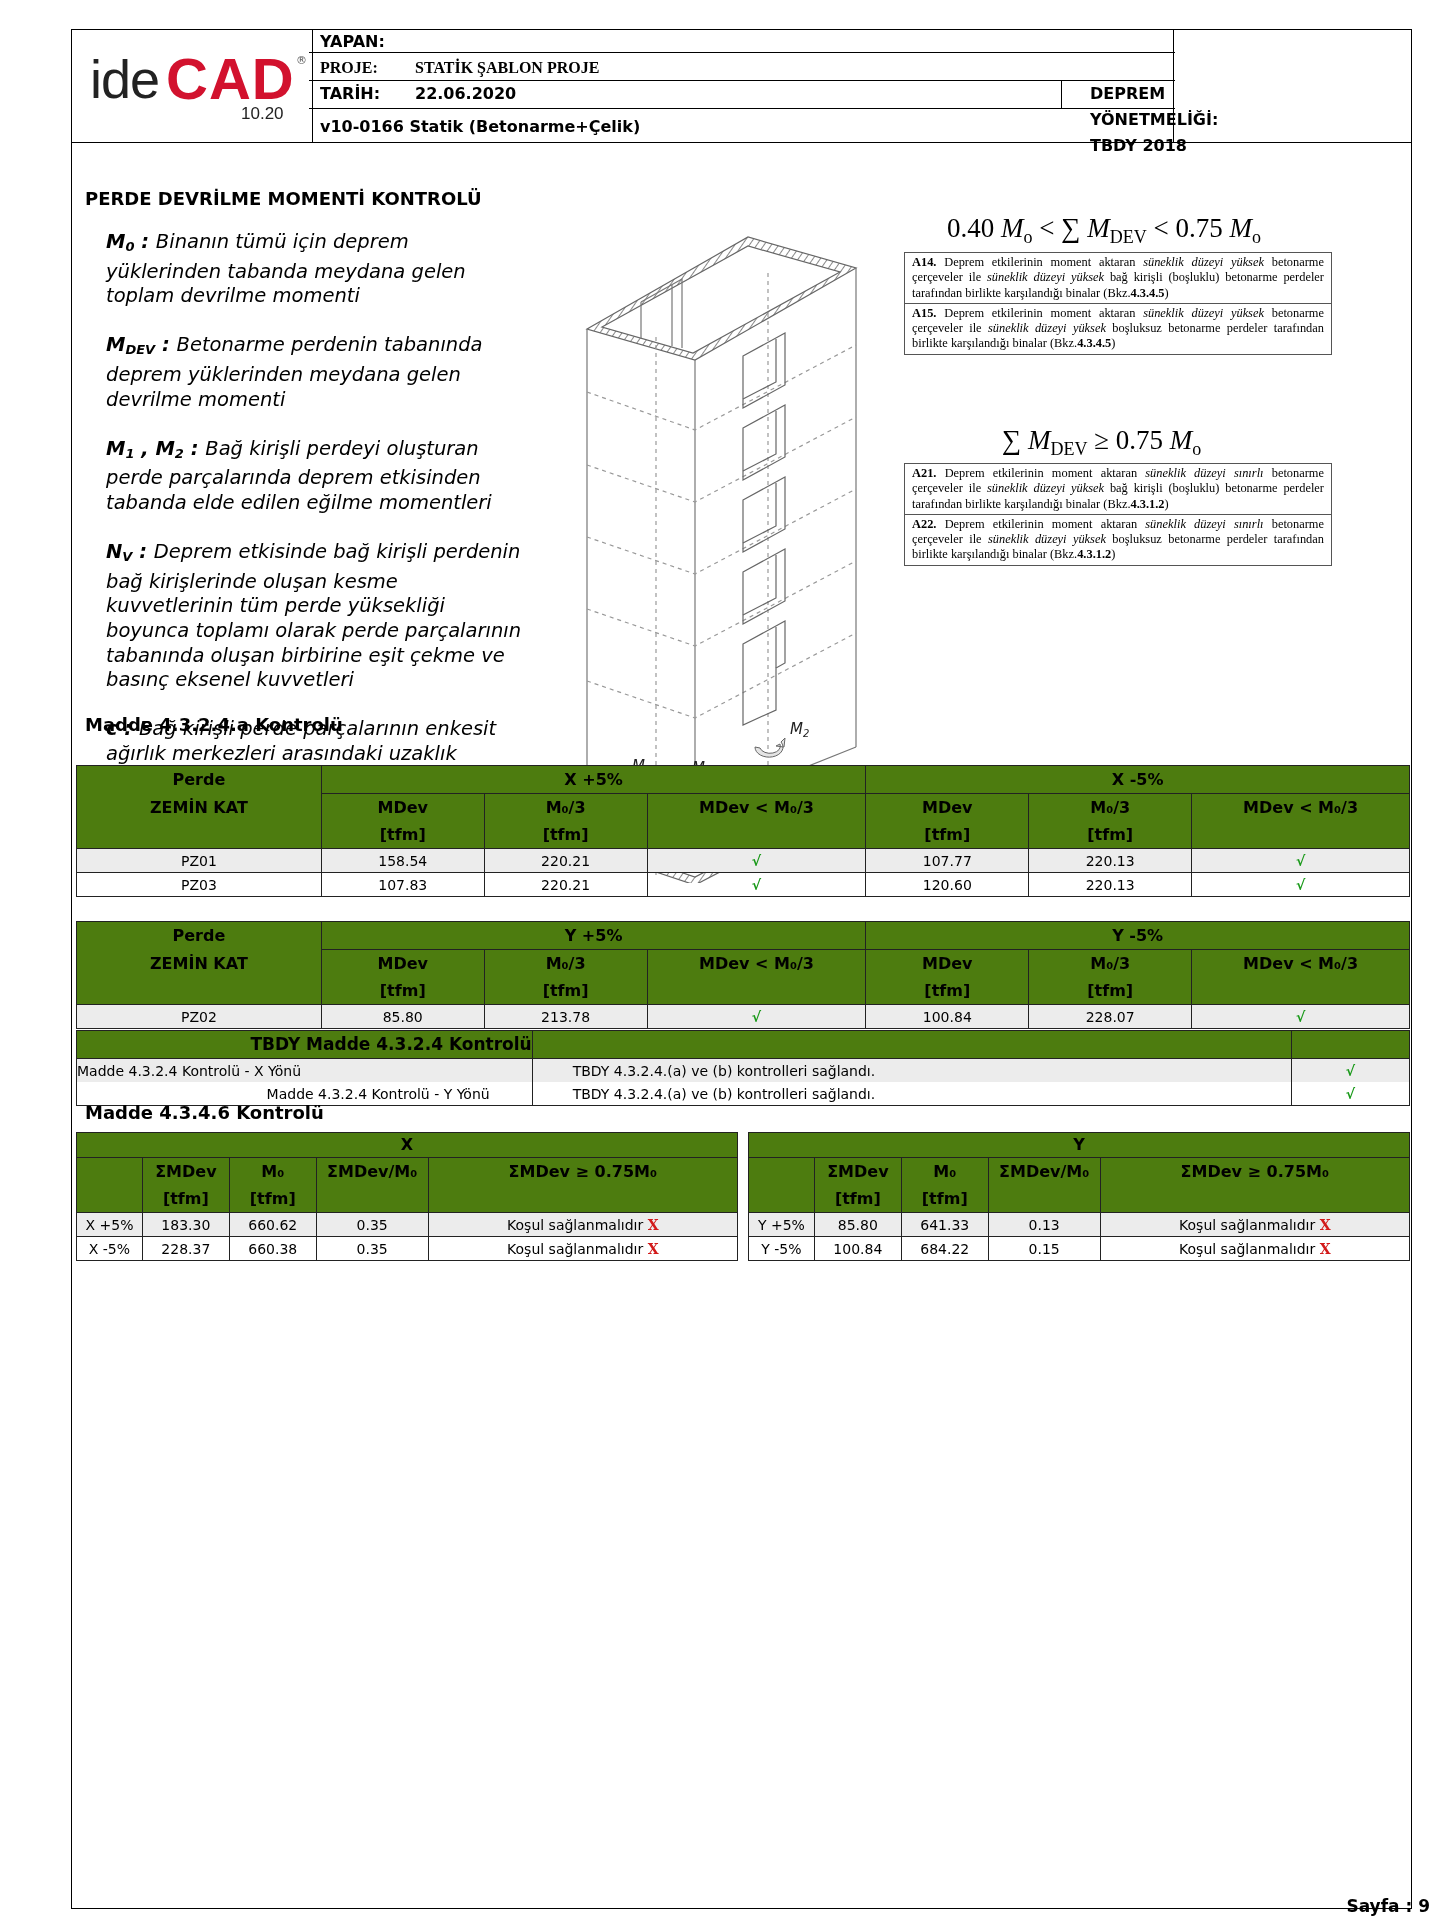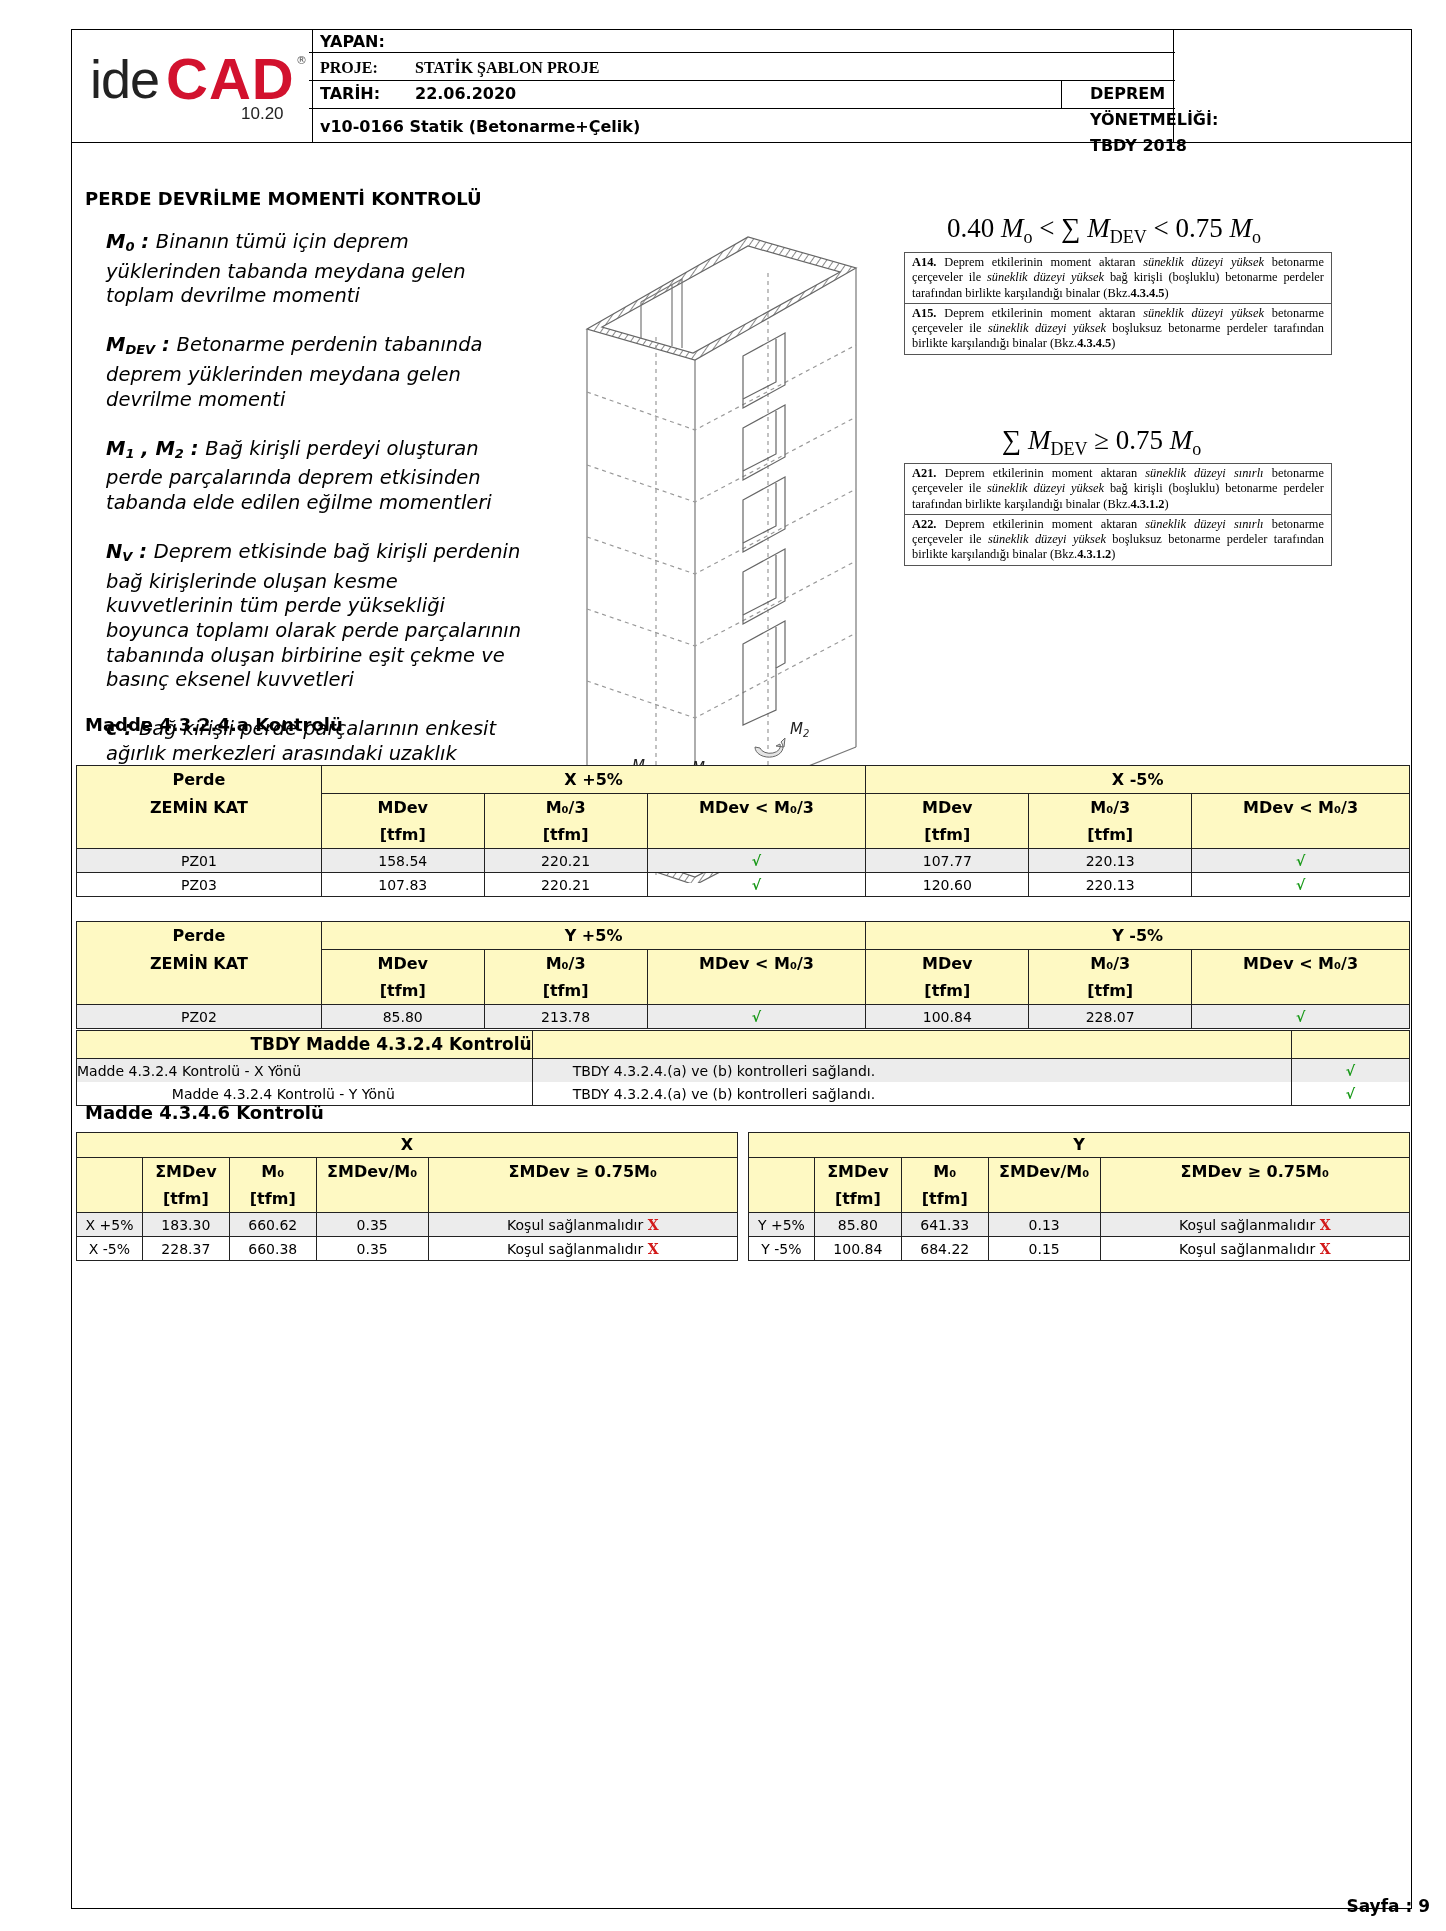--- a/index.html
+++ b/index.html
@@ -31,21 +31,21 @@
   .formula sub { font-size:18px; }
   .refbox { position:absolute; left:832px; width:426px; border:1.5px solid #555; font-family:"Liberation Serif","DejaVu Serif",serif; font-size:12.4px; line-height:15.3px; text-align:justify; }
   .refbox .ref { padding:2px 7px 2px 7px; }
   .refbox .ref + .ref { border-top:1.5px solid #555; }
   .refbox i { }
 
   .sect { position:absolute; left:13px; font-weight:bold; font-size:18px; }
 
   table.grid { position:absolute; border-collapse:collapse; font-size:14px; }
   table.grid td, table.grid th { border:1.5px solid #222; text-align:center; padding:0; }
-  table.grid th { background:#fef9c3; font-weight:bold; font-size:16px; }
+  table.grid th { background:#4d7c0f; font-weight:bold; font-size:16px; }
   table.grid tr.alt td { background:#ececec; }
   table.grid td { height:23px; }
   .ok { color:#1a9a1a; font-weight:bold; }
   .bad { color:#d21a1a; font-weight:bold; font-family:"DejaVu Serif",serif; }
   .hdr2 { line-height:27px; }
   .no-vert-bottom { border-bottom:none !important; }
   .no-vert-top { border-top:none !important; }
 
   .footer { position:absolute; right:16px; top:1896px; font-weight:bold; font-size:17px; }
 </style>
@@ -291,21 +291,21 @@
       <th class="hdr2" style="text-align:right; padding-left:2px; font-size:17px;">TBDY Madde 4.3.2.4 Kontrolü</th>
       <th class="hdr2"></th>
       <th class="hdr2"></th>
     </tr>
     <tr class="alt">
       <td style="text-align:left; padding-right:42px; border-top:none; border-bottom:none;">Madde 4.3.2.4 Kontrolü - X Yönü</td>
       <td style="text-align:left; padding-left:40px; border-top:none; border-bottom:none;">TBDY 4.3.2.4.(a) ve (b) kontrolleri sağlandı.</td>
       <td class="ok" style="border-top:none; border-bottom:none;">√</td>
     </tr>
     <tr>
-      <td style="padding-right:42px; border-top:none;margin-left:28px;">Madde 4.3.2.4 Kontrolü - Y Yönü</td>
+      <td style="text-align:right; padding-right:42px; border-top:none;margin-left:28px;">Madde 4.3.2.4 Kontrolü - Y Yönü</td>
       <td style="text-align:left; padding-left:40px; border-top:none;">TBDY 4.3.2.4.(a) ve (b) kontrolleri sağlandı.</td>
       <td class="ok" style="border-top:none;">√</td>
     </tr>
   </tbody>
     </table>
 
   <div class="sect" style="top:1072px;">Madde 4.3.4.6 Kontrolü</div>
 
   <table class="grid" style="left:4px; top:1102px; width:662px;">
     <colgroup>

